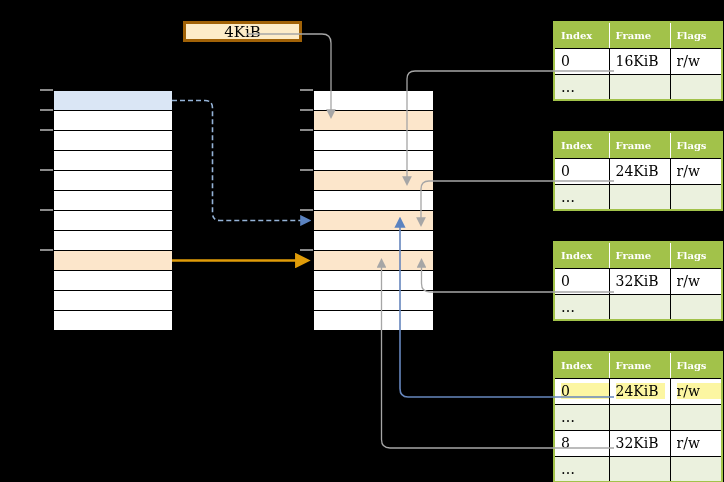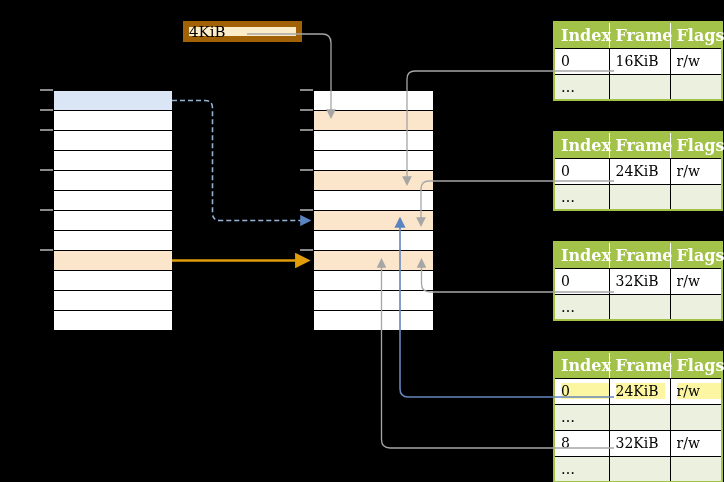--- a/index.html
+++ b/index.html
@@ -1,41 +1,41 @@
 <!DOCTYPE html>
 <html style="--background: #000000; --table-header-green: #a2c24a; --table-alt-row-green: #ebf1de; --page-orange: #fce6cb; --page-blue: #dae6f5; --label-box-cream: #fdecc8; --highlight-yellow: #fcf6a2; --connector-gray: #a6a6a6; --connector-blue: #6686bd; --connector-dashed-blue: #95b3d7; --connector-orange: #e09c09;"><head>
 <meta charset="utf-8">
 <style>
   html,body{margin:0;padding:0;background:#000;}
   .canvas{position:relative;width:724px;height:482px;background:var(--background,#000);
           font-family:"DejaVu Serif","Liberation Serif",serif;overflow:hidden;}
 
   
   .label-box{position:absolute;left:183px;top:21px;width:119px;height:21px;
-             background:var(--label-box-cream);border:6px solid #a16207;
-             display:flex;align-items:center;justify-content:flex-start;
+             background:var(--label-box-cream);border:3px solid #a16207;
+             display:flex;align-items:center;justify-content:center;
              font-size:15px;color:#000;box-sizing:border-box;}
 
   
   .memcol{position:absolute;border:1px solid #000;border-bottom:none;box-sizing:content-box;}
   .memcol .mrow{height:19px;border-bottom:1px solid #000;background:#fff;}
   .memcol .mrow.blue{background:var(--page-blue);}
   .memcol .mrow.orange{background:var(--page-orange);}
   .lcol{left:53px;top:90px;width:118px;}
   .mcol{left:313px;top:90px;width:119px;}
 
   .tick{position:absolute;width:13px;height:2px;background:#8a8a8a;}
 
   
   .ftable{position:absolute;left:553px;border-collapse:collapse;table-layout:fixed;
           width:168px;font-size:14px;background:#fff;
           border:2px solid var(--table-header-green);}
   .ftable th{background:var(--table-header-green);color:#fff;font-weight:bold;
              text-align:left;padding:0 0 0 6px;height:26px;box-sizing:border-box;
-             border-right:1px solid #fff;border-bottom:1px solid #000;font-size:16px;}
+             border-right:1px solid #fff;border-bottom:1px solid #000;font-size:10px;}
   .ftable th:last-child{border-right:none;}
   .ftable td{border:1px solid #000;padding:0 0 0 6px;height:26px;box-sizing:border-box;
              color:#000;background:#fff;overflow:hidden;white-space:nowrap;}
   .ftable tr.shaded td{background:var(--table-alt-row-green);}
   .hl{display:inline-block;background:var(--highlight-yellow);min-width:49px;}
 
   
   .overlay{position:absolute;left:0;top:0;pointer-events:none;}
   .ln-gray{stroke:var(--connector-gray);stroke-width:1.3;fill:none;}
   .ln-blue{stroke:var(--connector-blue);stroke-width:1.6;fill:none;}

